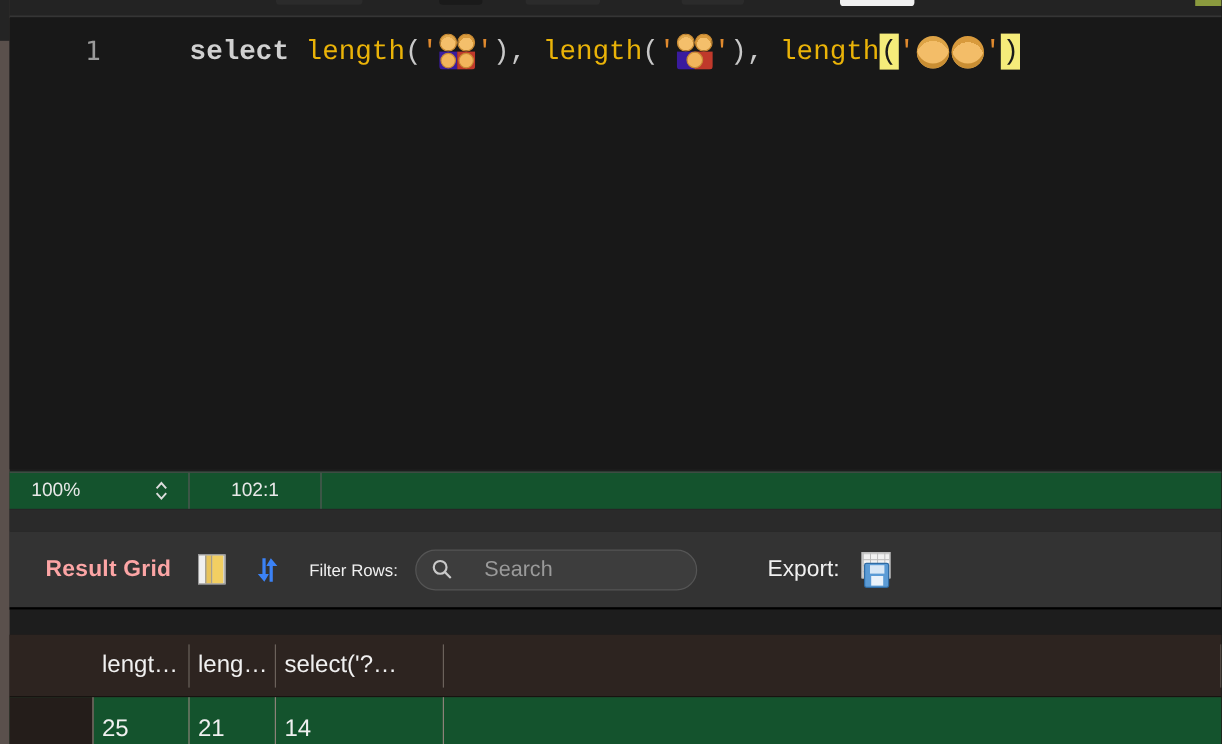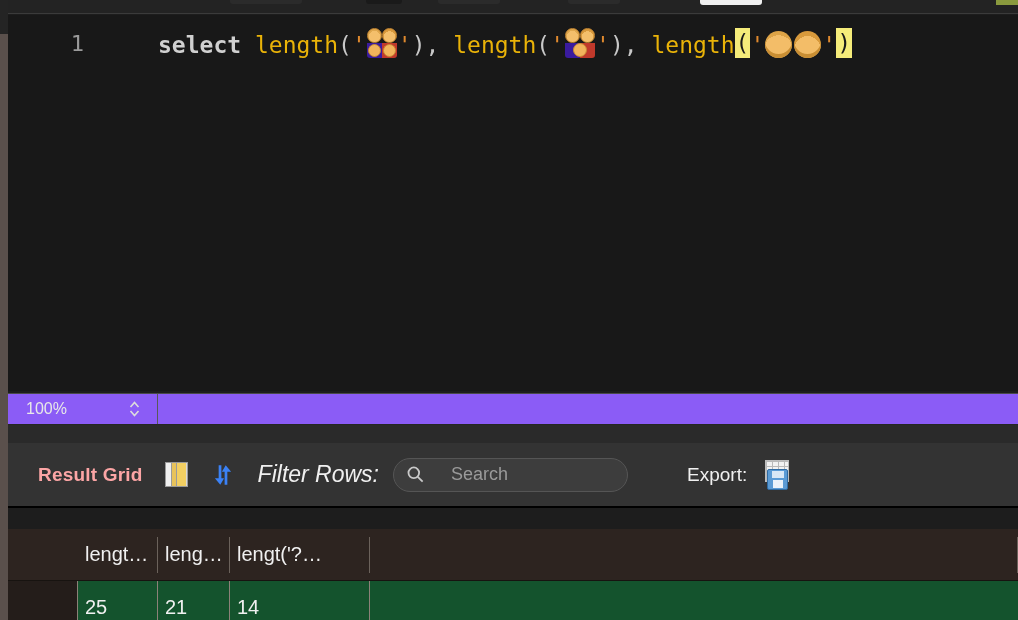--- a/index.html
+++ b/index.html
@@ -49,21 +49,21 @@
     display: flex; align-items: center;
     font-family: "DejaVu Sans Mono", monospace;
     font-size: 23px;
     white-space: pre;
   }
   .gutter {
     width: 82px; text-align: right; color: #9a9a9a;
     font-family: "DejaVu Sans Mono", monospace; font-size: 22px;
     padding-right: 6px; flex: 0 0 82px;
   }
-  .code-body { padding-left: 68px; display: flex; align-items: flex-end; }
+  .code-body { padding-left: 68px; display: flex; align-items: center; font-family: Liberation Mono, monospace; }
   .kw      { color: #d0d0d0; font-weight: bold; }
   .fn      { color: #eab308; }
   .punct   { color: #c8c8c8; }
   .quote   { color: #e08a2e; }
   .hl      { background: #f5ec7a; color: #1a1a1a; padding: 2px 1px; }
   
   .fam {
     display: inline-block; position: relative;
     width: 30px; height: 30px; vertical-align: middle; margin: 0 1px;
     border-radius: 3px; overflow: hidden;
@@ -77,21 +77,21 @@
   .solo {
     display: inline-block; width: 27px; height: 27px; border-radius: 50%;
     vertical-align: middle; margin: 0 1px;
   }
   .solo.man   { background: radial-gradient(circle at 50% 68%, #f3bd68 0 62%, #ddA346 62% 100%); box-shadow: inset 0 -4px 0 #c98e33; }
   .solo.woman { background: radial-gradient(circle at 50% 68%, #f3bd68 0 58%, #d89a3c 58% 100%); box-shadow: inset 0 -4px 0 #c98e33; }
 
   
   .statusbar {
     position: absolute; left: 8px; top: 393px; width: 1010px; height: 32px;
-    background: #8b5cf6; border-top: 1px solid #4a4a4a; border-bottom: 1px solid #262626;
+    background: #14532d; border-top: 1px solid #4a4a4a; border-bottom: 1px solid #262626;
     display: flex; align-items: stretch;
     font-size: 16px; color: #e8e8e8; text-align: right;
   }
   .sb-cell {
     display: flex; align-items: center; justify-content: center;
     border-right: 1px solid #585858; padding: 0 10px;
   }
   .sb-zoom { width: 150px; justify-content: space-between; padding: 0 16px 0 18px; }
   .sb-pos  { width: 110px; }
   .sb-rest { flex: 1; border-right: none; }
@@ -110,21 +110,21 @@
     display: flex; align-items: center; padding-left: 30px;
   }
   .rg-title { font-size: 19px; font-weight: bold; color: #fca5a5; letter-spacing: .2px; }
   .icon-btn { margin-left: 22px; display: flex; align-items: center; cursor: pointer; }
   .grid-icon { width: 23px; height: 25px; display: flex; background: #d8d8d8; border: 1px solid #9a9a9a; }
   .grid-icon i { display: block; height: 100%; }
   .gi-1 { width: 5px; background: #f0f0f0; }
   .gi-2 { width: 6px; background: #e8c35a; border-left: 1px solid #9a9a9a; border-right: 1px solid #9a9a9a; }
   .gi-3 { width: 9px; background: #f2cf62; }
   .refresh-icon { width: 26px; height: 26px; color: #3b82f6; }
-  .filter-label { margin-left: 22px; font-size: 23px; color: #f0f0f0; font-style: italic; }
+  .filter-label { margin-left: 22px; font-size: 14px; color: #f0f0f0; }
   .search-box {
     margin-left: 14px; width: 235px; height: 34px; border-radius: 17px;
     background: #3d3d3d; border: 1px solid #555; display: flex; align-items: center;
     padding: 0 12px; gap: 26px;
   }
   .search-ph { color: #9a9a9a; font-size: 18px; }
   .export-label { margin-left: 59px; font-size: 19px; color: #f0f0f0; }
   .export-icon { margin-left: 12px; position: relative; width: 32px; height: 30px; }
   .exp-grid {
     position: absolute; right: 2px; top: 0; width: 24px; height: 22px;
@@ -208,20 +208,21 @@
   <div class="statusbar">
     <div class="sb-cell sb-zoom">
       <span>100%</span>
       <span class="stepper">
         <svg width="13" height="20" viewBox="0 0 13 20" fill="none" stroke="#dcdcdc" stroke-width="1.6">
           <path d="M2.5 8 L6.5 3.5 L10.5 8"></path>
             <path d="M2.5 12 L6.5 16.5 L10.5 12"></path>
         </svg>
       </span>
     </div>
+    <div class="sb-cell sb-pos">102:1</div>
     <div class="sb-cell sb-rest"></div>
   </div>
 
   <div class="gap-band"></div>
 
   <div class="result-toolbar">
     <span class="rg-title">Result Grid</span>
 
     <span class="icon-btn">
       <span class="grid-icon">
@@ -253,21 +254,21 @@
       <span class="exp-grid"></span>
       <span class="exp-floppy"></span>
     </span>
   </div>
 
   <div class="grid">
     <div class="grid-header">
       <div class="cell c-pick"></div>
       <div class="cell c-1">lengt…</div>
       <div class="cell c-2">leng…</div>
-      <div class="cell c-3">lengt('?…</div>
+      <div class="cell c-3">select('?…</div>
       <div class="cell c-4"></div>
     </div>
     <div class="grid-row">
       <div class="cell c-pick"></div>
       <div class="cell c-1">25</div>
       <div class="cell c-2">21</div>
       <div class="cell c-3">14</div>
       <div class="cell c-4"></div>
     </div>
     <div class="row-stub"></div>

